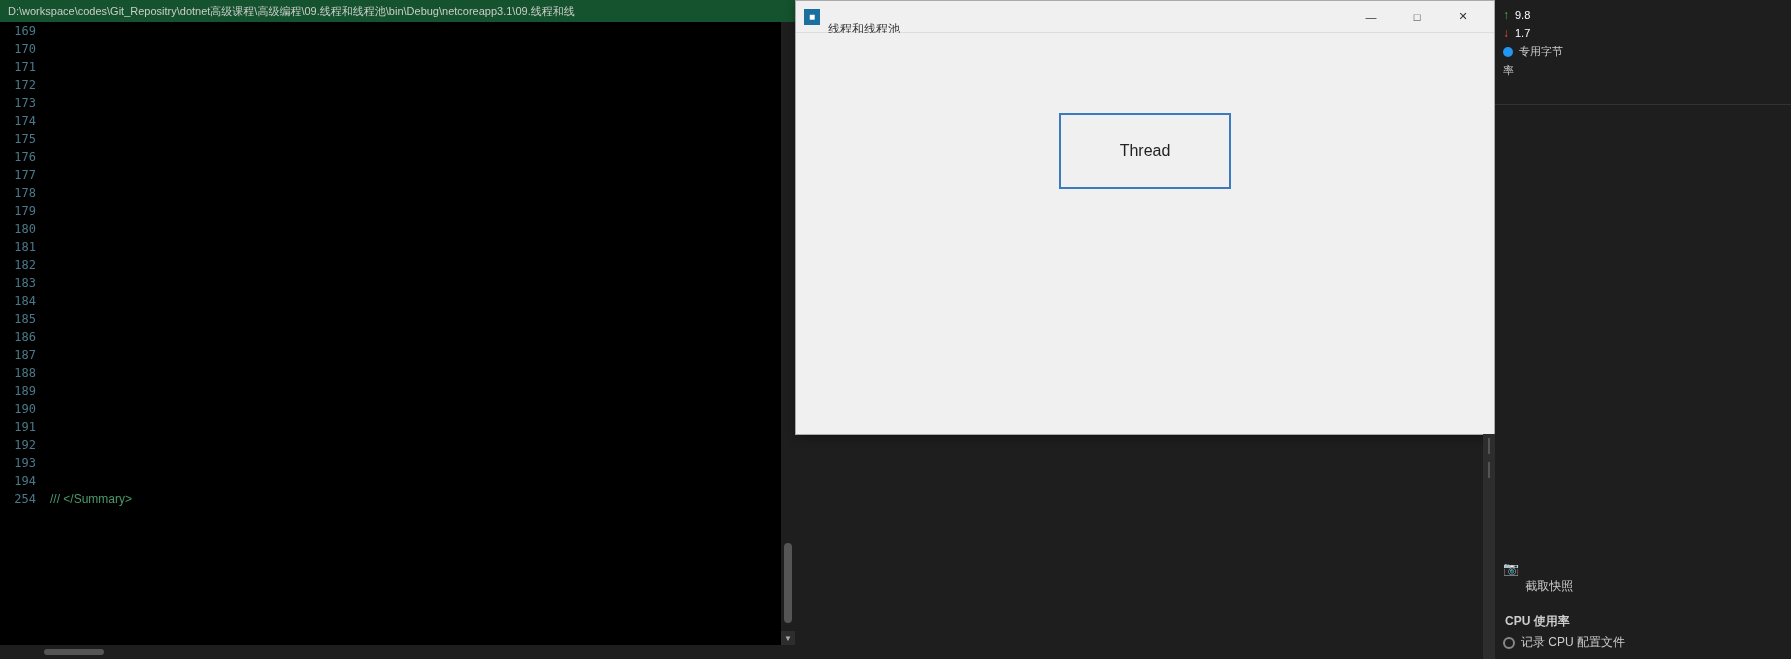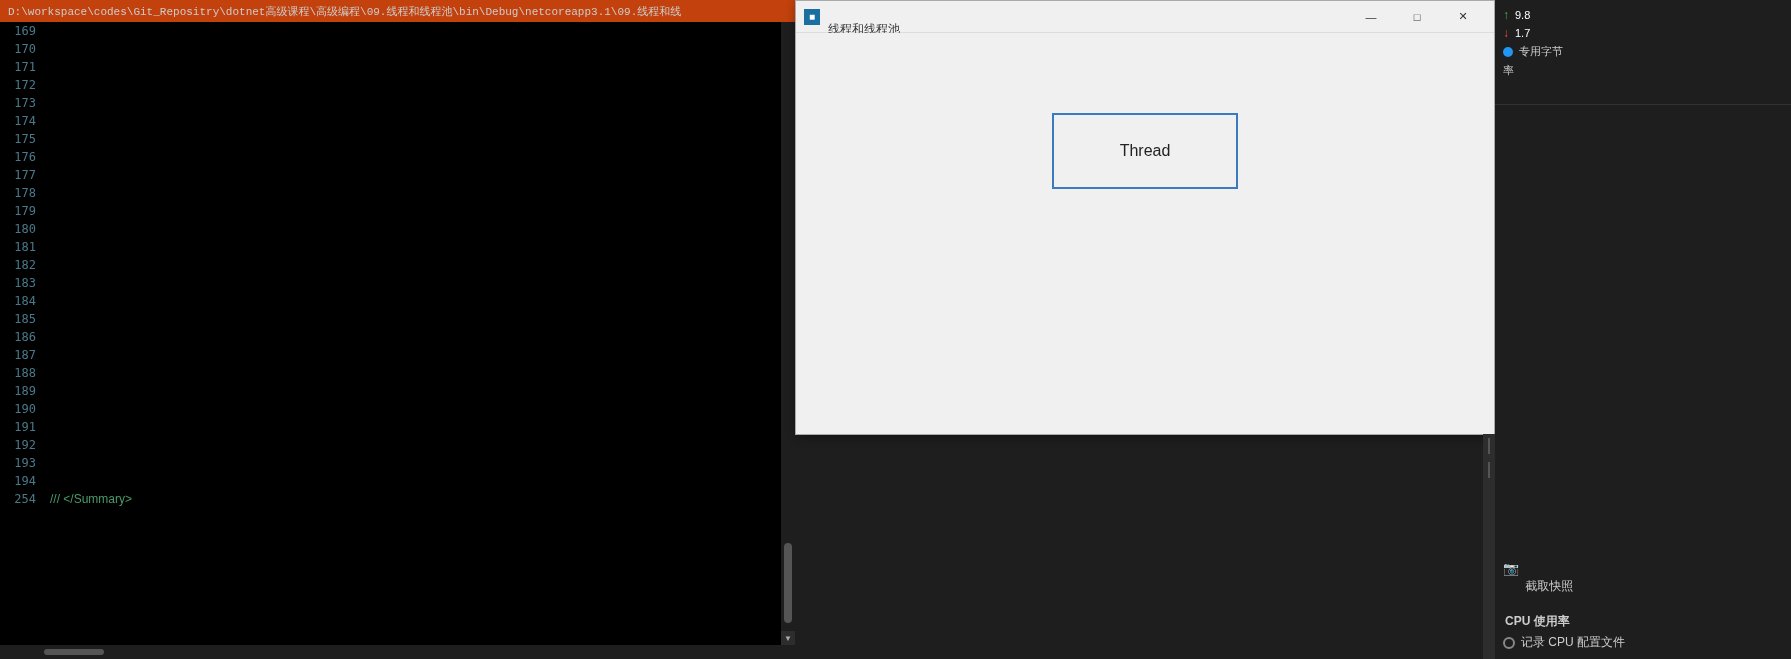--- a/index.html
+++ b/index.html
@@ -17,26 +17,25 @@
     .code-editor {
       width: 795px;
       height: 659px;
       background: #000000;
       position: relative;
       flex-shrink: 0;
     }
 
     .editor-titlebar {
       height: 22px;
-      background: #c2410c;
+      background: #14532d;
       display: flex;
       align-items: center;
       padding: 0 8px;
       overflow: hidden;
-      font-family: Liberation Mono, monospace;
     }
 
     .editor-titlebar-text {
       color: #cccccc;
       font-size: 11px;
       white-space: nowrap;
       overflow: hidden;
       text-overflow: ellipsis;
     }
 
@@ -203,21 +202,21 @@
     .wpf-content {
       flex: 1;
       background: #f0f0f0;
       display: flex;
       align-items: flex-start;
       justify-content: center;
       padding-top: 80px;
     }
 
     .thread-button {
-      width: 186px;
+      width: 172px;
       height: 76px;
       background: #f0f0f0;
       border: 2px solid #3a7bbf;
       cursor: pointer;
       font-size: 16px;
       color: #222;
       font-family: 'Segoe UI', Arial, sans-serif;
       display: flex;
       align-items: center;
       justify-content: center;

